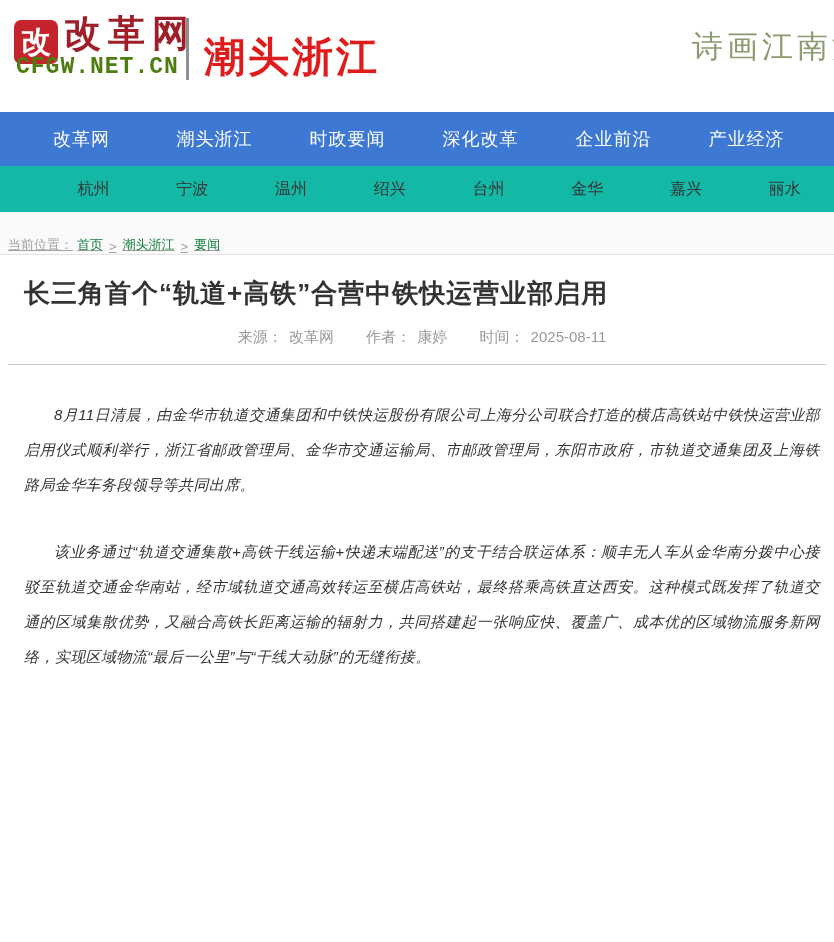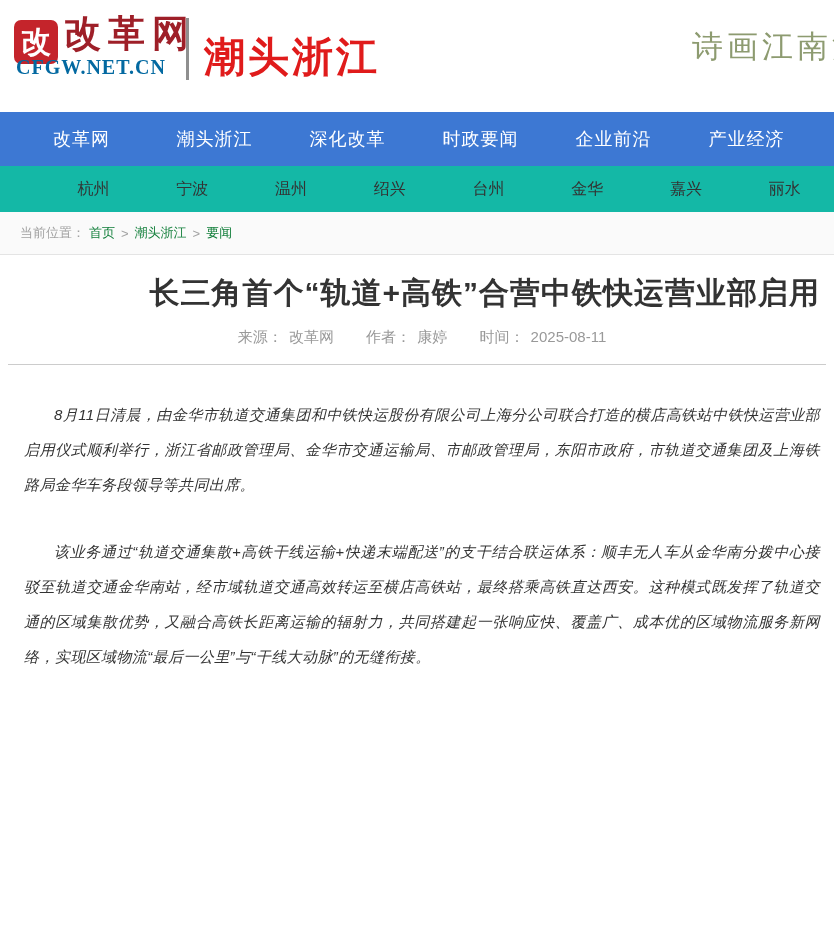--- a/index.html
+++ b/index.html
@@ -8,48 +8,48 @@
   .page { width:834px; height:942px; margin:0 auto; background:#fff; overflow:hidden; position:relative; }
 
   
   .masthead { height:112px; background:#fff; position:relative; }
   .logo { position:absolute; left:14px; top:14px; display:flex; align-items:flex-start; text-decoration:none; cursor:pointer; }
   .seal { width:44px; height:44px; background:#c4242b; border-radius:7px; display:flex; align-items:center; justify-content:center;
           color:#fff; font-family:"Liberation Serif",serif; font-weight:bold; font-size:30px; margin-top:6px; }
   .logo-text { display:flex; flex-direction:column; margin-left:6px; }
   .site-name { font-family:"Liberation Serif","DejaVu Serif",serif; font-weight:bold; font-size:37px; line-height:40px;
                color:#9e1f28; letter-spacing:7px; white-space:nowrap; }
-  .site-url { font-family:Liberation Serif, serif; font-weight:bold; font-size:20px; line-height:26px;
-              color:#0369a1; letter-spacing:1px; margin-left:-48px; }
+  .site-url { font-family:Liberation Mono, monospace; font-weight:bold; font-size:23px; line-height:26px;
+              color:#4d7c0f; letter-spacing:1px; margin-left:-48px; }
   .vdivider { position:absolute; left:186px; top:18px; width:3px; height:62px; background:#8f8f8f; }
   .channel { position:absolute; left:204px; top:30px; font-size:41px; font-weight:bold; color:#e01b1b;
              letter-spacing:3px; cursor:pointer; white-space:nowrap; }
   .slogan { position:absolute; left:692px; top:26px; font-family:"Liberation Serif","DejaVu Serif",serif;
             font-size:31px; color:#8d9b70; letter-spacing:4px; white-space:nowrap; }
 
   
   .nav-primary { height:54px; background:#3d78d3; display:flex; align-items:center; }
   .nav-primary .row { display:flex; width:798px; margin-left:15px; }
   .nav-primary a { flex:1; text-align:center; color:#fff; font-size:18px; text-decoration:none; letter-spacing:1px; cursor:pointer; }
 
   
   .nav-secondary { height:46px; background:#14b8a6; display:flex; align-items:center; }
   .nav-secondary .row { display:flex; width:800px; margin-left:44px; }
   .nav-secondary a { flex:1; text-align:center; color:#333; font-size:16px; text-decoration:none; cursor:pointer; }
 
   
-  .breadcrumb { height:43px; background:#fafafa; border-bottom:1px solid #e4e4e4; display:flex; align-items:center;
-                padding-left:20px; font-size:13px; color:#a2a2a2; }
+  .breadcrumb { height:43px; background:#fafafa; border-bottom:1px solid #e4e4e4; display:flex; align-items:flex-end;
+                padding-left:8px; font-size:13px; color:#a2a2a2;text-decoration:underline; }
   .breadcrumb a { color:#15803d; text-decoration:none; cursor:pointer; }
   .breadcrumb .sep { margin:0 6px; }
   .breadcrumb .prefix { margin-right:4px; }
 
   
   .article { padding:0 14px 30px 24px; }
-  .article h1 { text-align:right; font-size:30px; font-weight:600; color:#333; letter-spacing:1px; margin-top:17px; line-height:42px; }
+  .article h1 { text-align:left; font-size:26px; font-weight:600; color:#333; letter-spacing:1px; margin-top:17px; line-height:42px; }
   .meta { text-align:center; color:#999; font-size:15px; margin-top:14px; }
   .meta .group { margin:12px 14px; }
   .meta .label { margin-right:2px; }
   .rule { border:none; border-top:1px solid #ccc; margin:17px -6px 0 -16px; }
   .article p { font-size:15px; line-height:35px; color:#333; text-align:justify; text-indent:2em; margin:32px 0; letter-spacing:0.4px;font-style:italic; }
 </style>
 </head>
 <body>
 
 <div class="page">
@@ -66,22 +66,22 @@
     </a>
     <span class="vdivider"></span>
     <span class="channel">潮头浙江</span>
     <span class="slogan">诗画江南活</span>
   </header>
 
   <nav class="nav-primary">
     <div class="row">
       <a>改革网</a>
       <a>潮头浙江</a>
+      <a>时政要闻</a>
       <a>深化改革</a>
-      <a>时政要闻</a>
       <a>企业前沿</a>
       <a>产业经济</a>
     </div>
   </nav>
 
   <nav class="nav-secondary">
     <div class="row">
       <a>杭州</a>
       <a>宁波</a>
       <a>温州</a>

